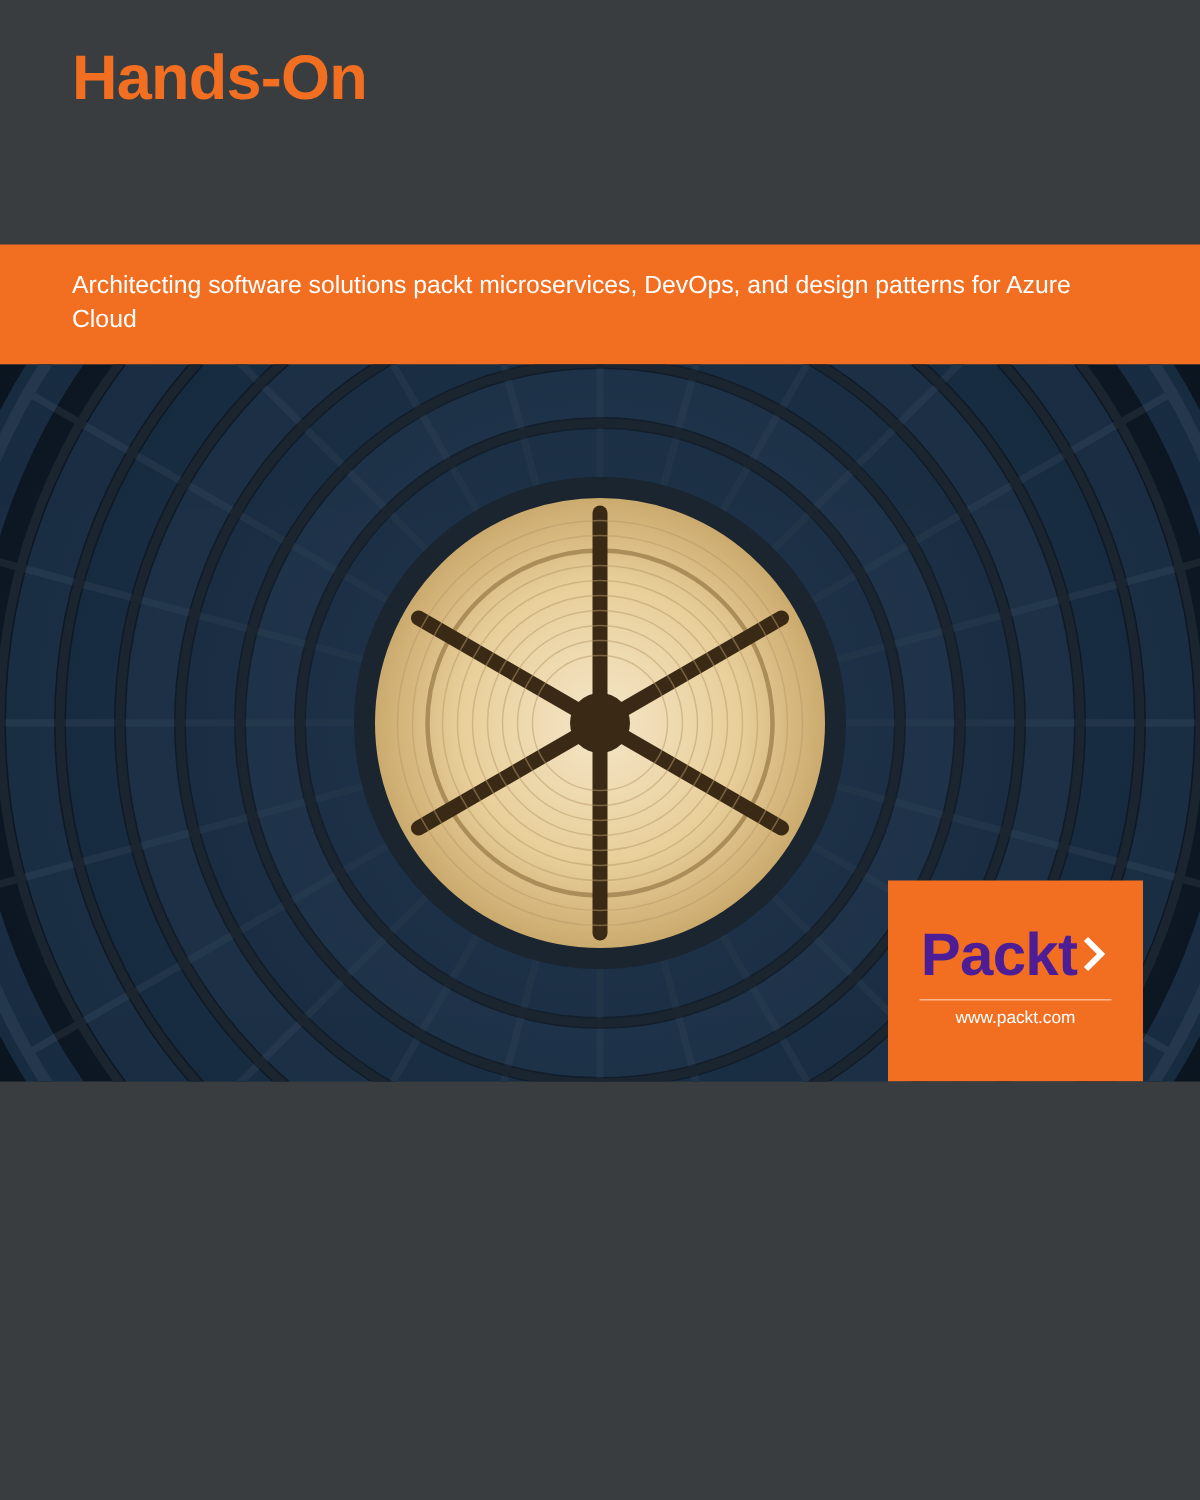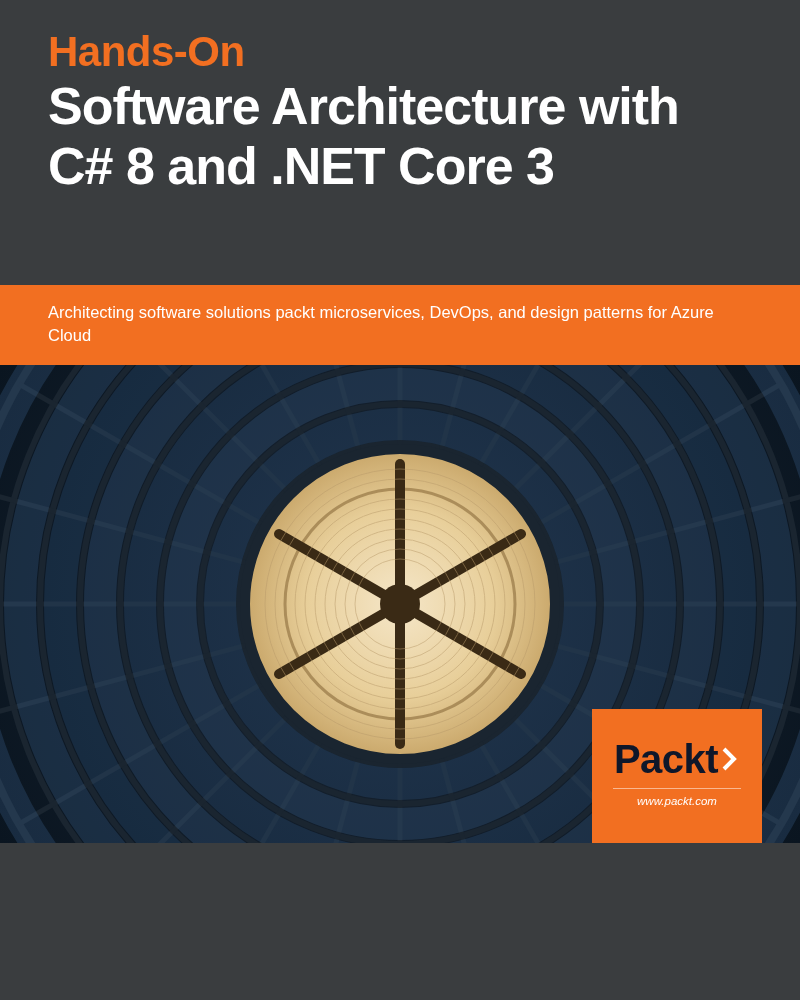--- a/index.html
+++ b/index.html
@@ -70,41 +70,40 @@
       width: 170px;
       height: 134px;
       background: #f26f21;
       display: flex;
       flex-direction: column;
       align-items: center;
       justify-content: center;
       padding-bottom: 8px;
     }
     .publisher-name {
-      color: #0f172a;
+      color: #4c1d95;
       font-size: 40px;
       font-weight: 700;
       letter-spacing: -0.5px;
       display: flex;
       align-items: center;
     }
     .publisher-chevron {
       display: inline-block;
       margin-left: 2px;
     }
     .publisher-url {
       color: #ffffff;
       font-size: 11.5px;
       font-weight: 400;
       border-top: 1px solid rgba(255,255,255,0.5);
       padding-top: 6px;
       margin-top: 6px;
       width: 128px;
       text-align: center;
-      font-style: italic;
     }
     .footer-section {
       position: absolute;
       bottom: 0;
       left: 0;
       right: 0;
       height: 68px;
       background: #3a3d3f;
       padding: 22px 48px 0 48px;
     }
@@ -114,21 +113,20 @@
       font-weight: 400;
     }
   </style>
 </head>
 <body>
 
 <div class="cover">
 
   <div class="header-section">
     <div class="title-prefix">Hands-On</div>
-    <div class="title-main">Software Architecture with C# 8 and .NET Core 3</div>
   </div>
 
   <div class="subtitle-band">
     <div class="subtitle-text">Architecting software solutions packt microservices, DevOps, and design patterns for Azure Cloud</div>
   </div>
 
   <div class="image-section">
     <svg class="dome-svg" viewBox="0 0 900 900">
       <defs>
         <radialGradient id="centerGlow" cx="50%" cy="50%" r="50%">

